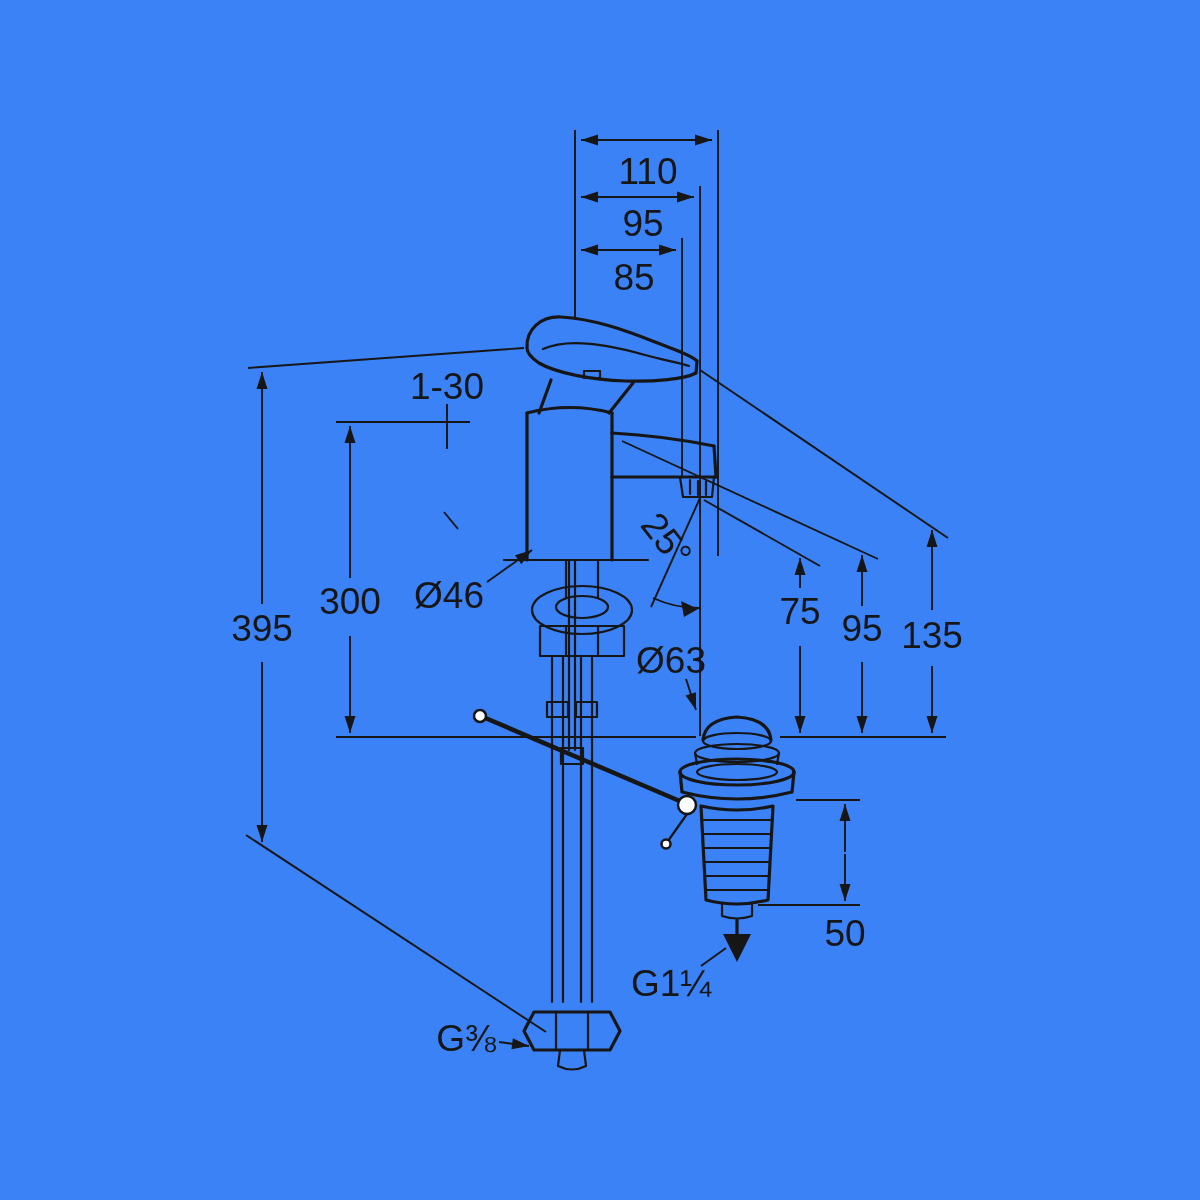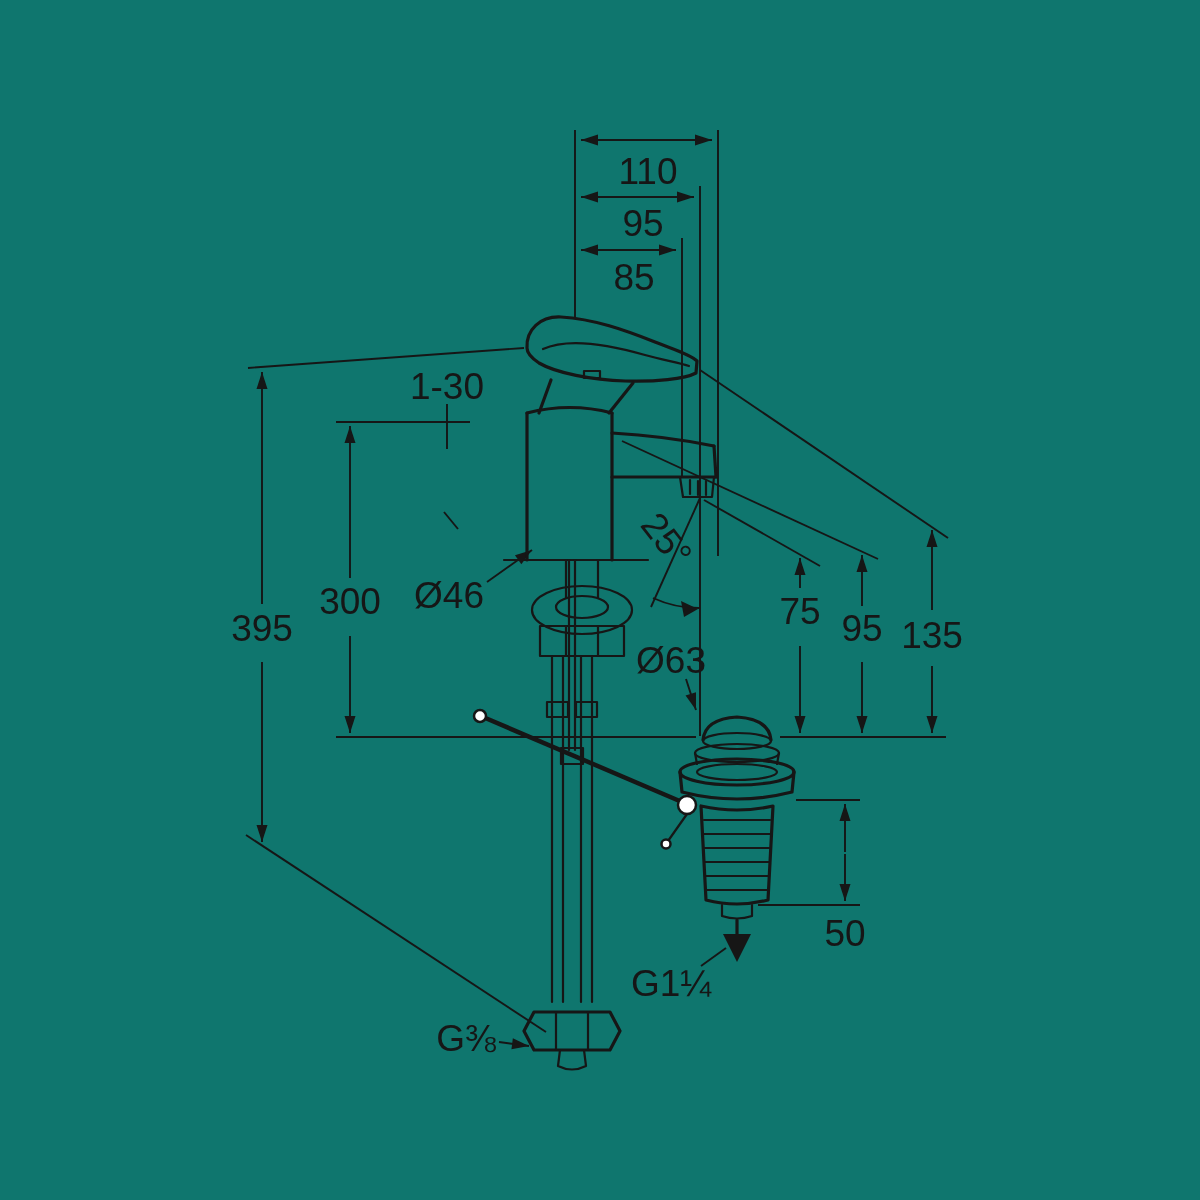--- a/index.html
+++ b/index.html
@@ -1,16 +1,16 @@
 <!DOCTYPE html>
 <html><head>
 <meta charset="utf-8">
 <style>
   html,body{margin:0;padding:0;background:#ffffff;}
-  .page{width:1200px;height:1200px;background:#0f766e;position:relative;overflow:hidden;}
+  .page{width:1200px;height:1200px;background:#3b82f6;position:relative;overflow:hidden;}
   svg{display:block;}
   .obj{fill:none;stroke:#161616;stroke-width:3.2;stroke-linecap:round;stroke-linejoin:round;}
   .obj2{fill:none;stroke:#161616;stroke-width:2.2;stroke-linecap:round;stroke-linejoin:round;}
   .dim{fill:none;stroke:#161616;stroke-width:1.9;}
   .rod{fill:none;stroke:#161616;stroke-width:4.5;stroke-linecap:round;}
   .fillshape{fill:#161616;stroke:none;}
   .knob{fill:#ffffff;stroke:#161616;stroke-width:2.5;}
   text.dlabel{font-family:"Liberation Sans", sans-serif;font-size:37px;fill:#161616;text-anchor:middle;}
 </style>
 </head>

